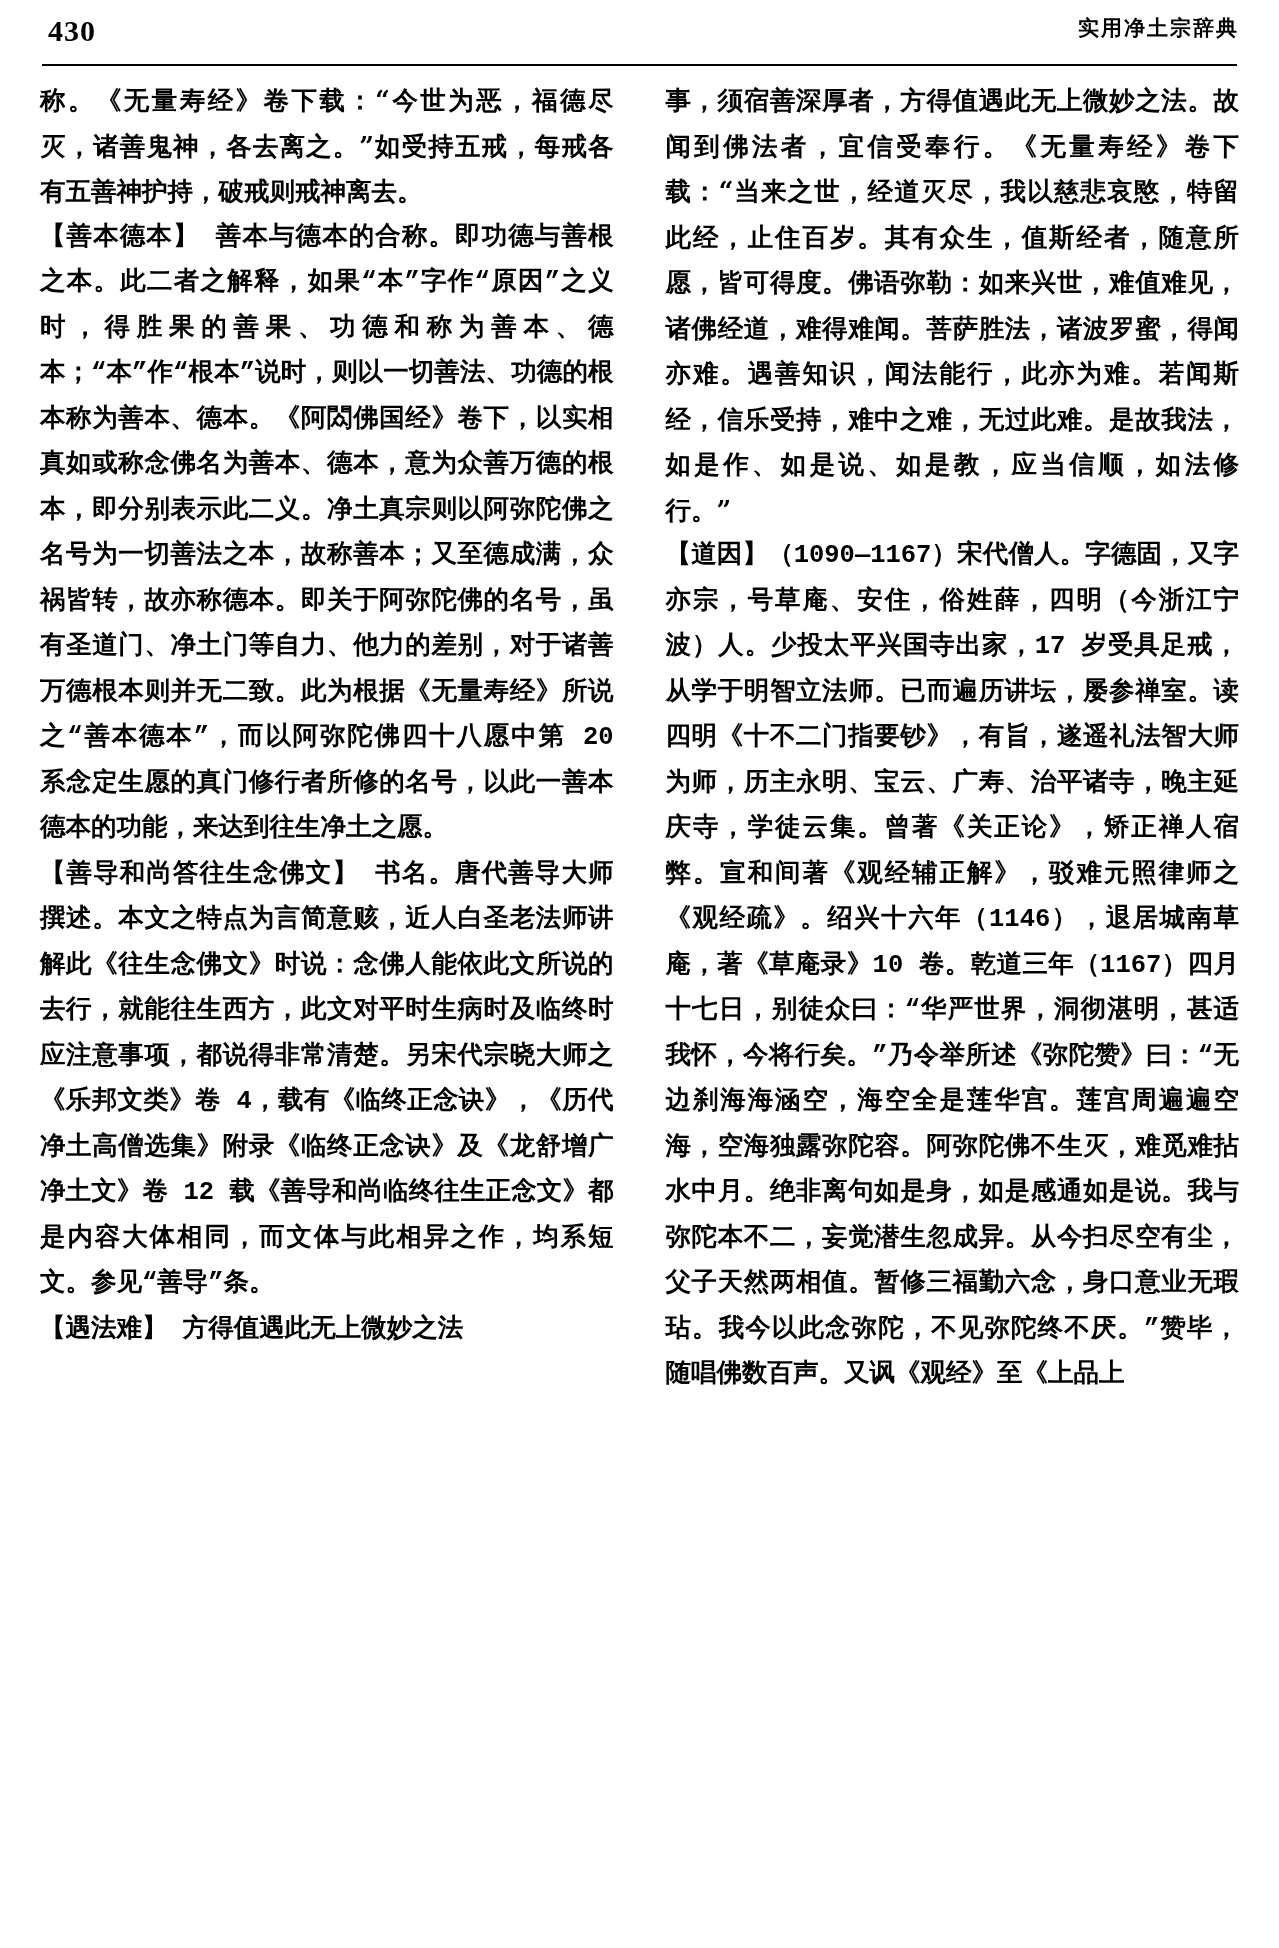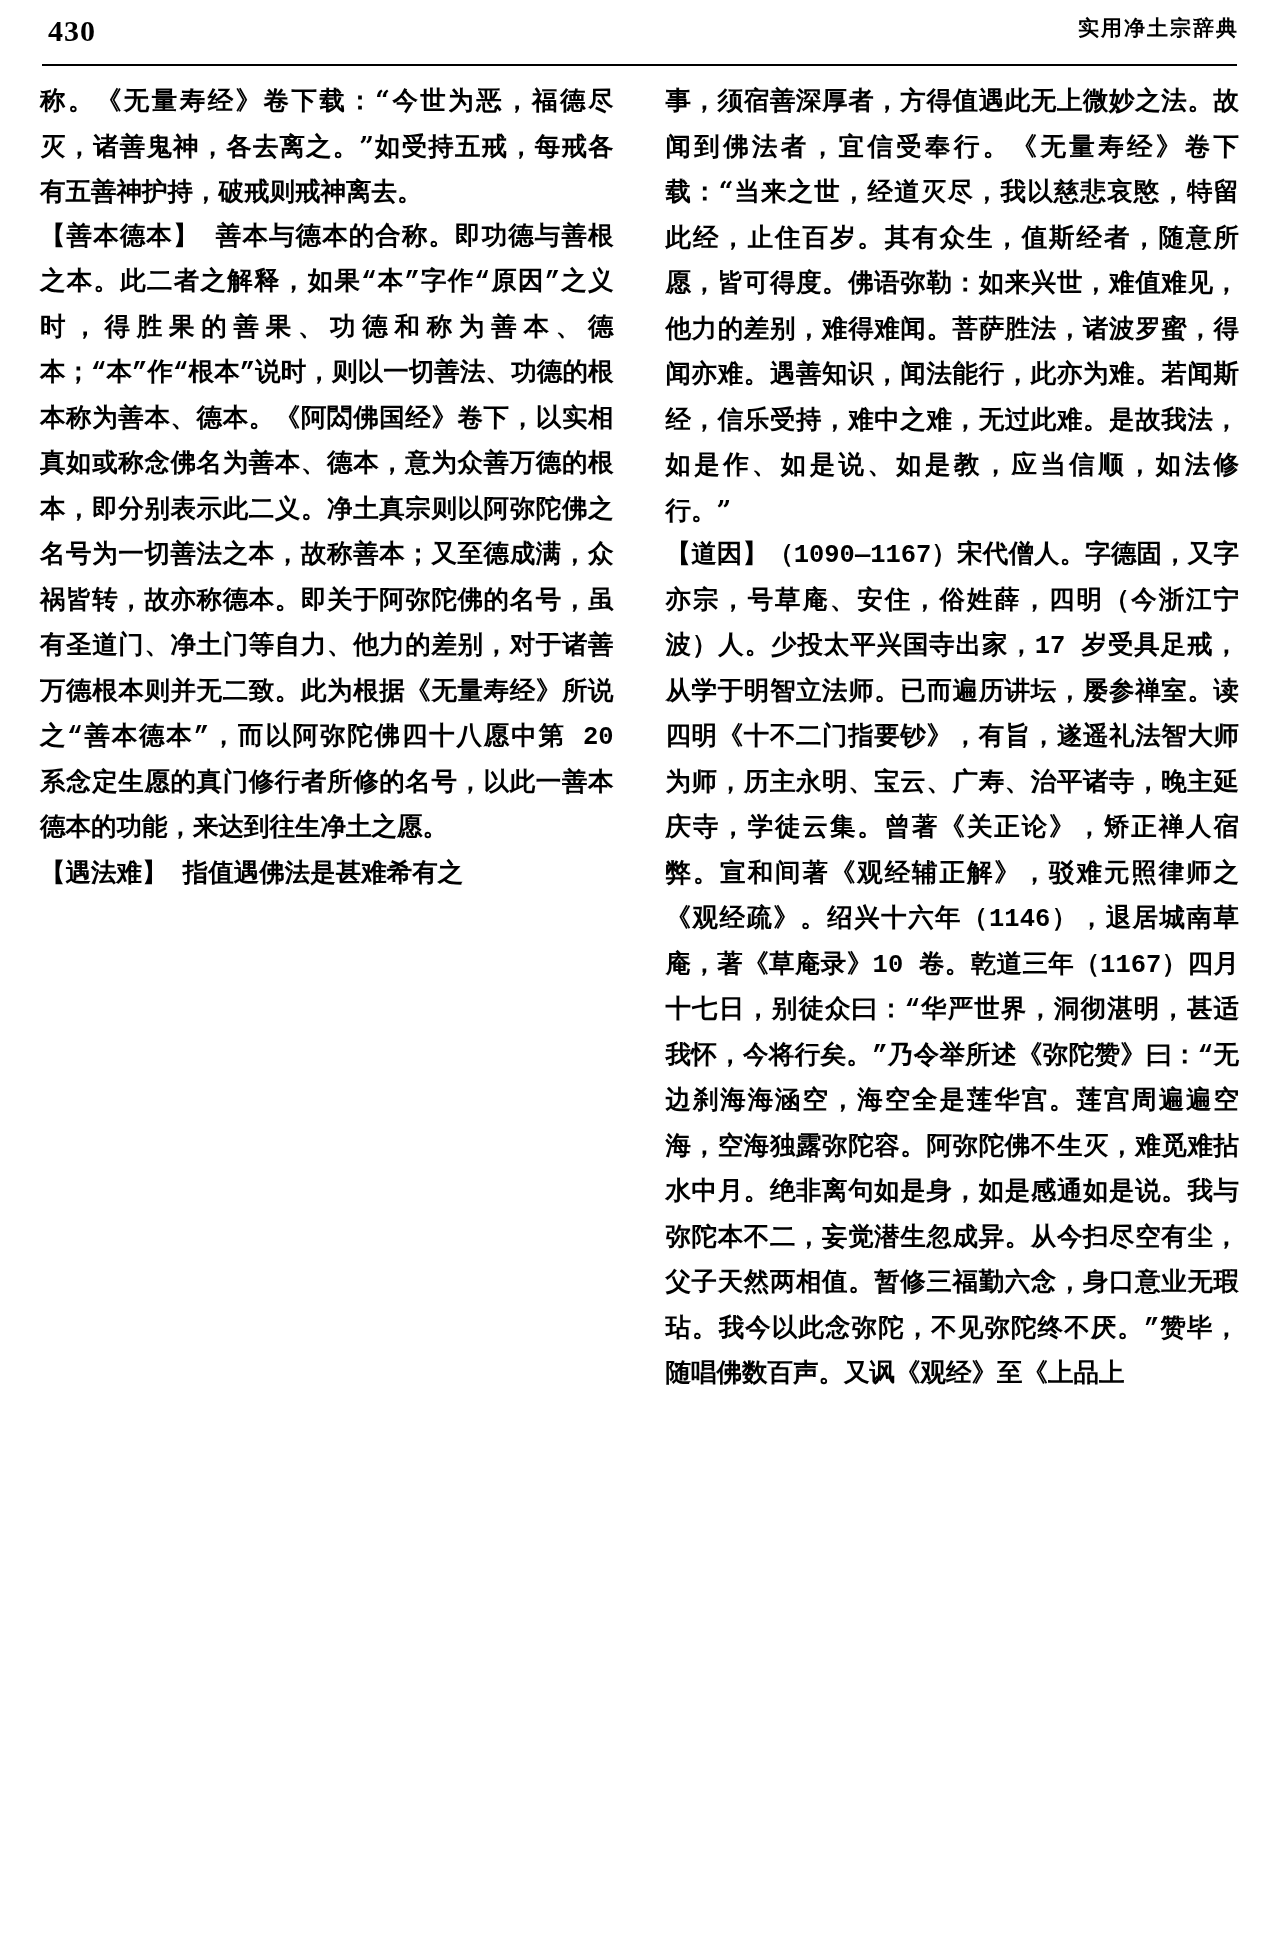--- a/index.html
+++ b/index.html
@@ -89,22 +89,23 @@
     <span class="folio">430</span>
     <span class="running-title">实用净土宗辞典</span>
   </div>
   <div class="rule"></div>
 
   <div class="columns">
 
     <div class="col col-left">
       <p class="para">称。《无量寿经》卷下载：“今世为恶，福德尽灭，诸善鬼神，各去离之。”如受持五戒，每戒各有五善神护持，破戒则戒神离去。</p>
       <p class="para entry-head">【善本德本】 善本与德本的合称。即功德与善根之本。此二者之解释，如果“本”字作“原因”之义时，得胜果的善果、功德和称为善本、德本；“本”作“根本”说时，则以一切善法、功德的根本称为善本、德本。《阿閦佛国经》卷下，以实相真如或称念佛名为善本、德本，意为众善万德的根本，即分别表示此二义。净土真宗则以阿弥陀佛之名号为一切善法之本，故称善本；又至德成满，众祸皆转，故亦称德本。即关于阿弥陀佛的名号，虽有圣道门、净土门等自力、他力的差别，对于诸善万德根本则并无二致。此为根据《无量寿经》所说之“善本德本”，而以阿弥陀佛四十八愿中第 20 系念定生愿的真门修行者所修的名号，以此一善本德本的功能，来达到往生净土之愿。</p>
-      <p class="para entry-head">【遇法难】 指值遇佛法是甚难希有之</p>
+      <p class="para entry-head">【善导和尚答往生念佛文】 书名。唐代善导大师撰述。本文之特点为言简意赅，近人白圣老法师讲解此《往生念佛文》时说：念佛人能依此文所说的去行，就能往生西方，此文对平时生病时及临终时应注意事项，都说得非常清楚。另宋代宗晓大师之《乐邦文类》卷 4，载有《临终正念诀》，《历代净土高僧选集》附录《临终正念诀》及《龙舒增广净土文》卷 12 载《善导和尚临终往生正念文》都是内容大体相同，而文体与此相异之作，均系短文。参见“善导”条。</p>
+      <p class="para entry-head">【遇法难】 方得值遇此无上微妙之法</p>
     </div>
 
     <div class="col col-right">
-      <p class="para">事，须宿善深厚者，方得值遇此无上微妙之法。故闻到佛法者，宜信受奉行。《无量寿经》卷下载：“当来之世，经道灭尽，我以慈悲哀愍，特留此经，止住百岁。其有众生，值斯经者，随意所愿，皆可得度。佛语弥勒：如来兴世，难值难见，他力的差别，难得难闻。菩萨胜法，诸波罗蜜，得闻亦难。遇善知识，闻法能行，此亦为难。若闻斯经，信乐受持，难中之难，无过此难。是故我法，如是作、如是说、如是教，应当信顺，如法修行。”</p>
+      <p class="para">事，须宿善深厚者，方得值遇此无上微妙之法。故闻到佛法者，宜信受奉行。《无量寿经》卷下载：“当来之世，经道灭尽，我以慈悲哀愍，特留此经，止住百岁。其有众生，值斯经者，随意所愿，皆可得度。佛语弥勒：如来兴世，难值难见，诸佛经道，难得难闻。菩萨胜法，诸波罗蜜，得闻亦难。遇善知识，闻法能行，此亦为难。若闻斯经，信乐受持，难中之难，无过此难。是故我法，如是作、如是说、如是教，应当信顺，如法修行。”</p>
       <p class="para entry-head">【道因】（1090—1167）宋代僧人。字德固，又字亦宗，号草庵、安住，俗姓薛，四明（今浙江宁波）人。少投太平兴国寺出家，17 岁受具足戒，从学于明智立法师。已而遍历讲坛，屡参禅室。读四明《十不二门指要钞》，有旨，遂遥礼法智大师为师，历主永明、宝云、广寿、治平诸寺，晚主延庆寺，学徒云集。曾著《关正论》，矫正禅人宿弊。宣和间著《观经辅正解》，驳难元照律师之《观经疏》。绍兴十六年（1146），退居城南草庵，著《草庵录》10 卷。乾道三年（1167）四月十七日，别徒众曰：“华严世界，洞彻湛明，甚适我怀，今将行矣。”乃令举所述《弥陀赞》曰：“无边刹海海涵空，海空全是莲华宫。莲宫周遍遍空海，空海独露弥陀容。阿弥陀佛不生灭，难觅难拈水中月。绝非离句如是身，如是感通如是说。我与弥陀本不二，妄觉潜生忽成异。从今扫尽空有尘，父子天然两相值。暂修三福勤六念，身口意业无瑕玷。我今以此念弥陀，不见弥陀终不厌。”赞毕，随唱佛数百声。又讽《观经》至《上品上</p>
     </div>
 
   </div>
 </div>
 
 </body></html>

